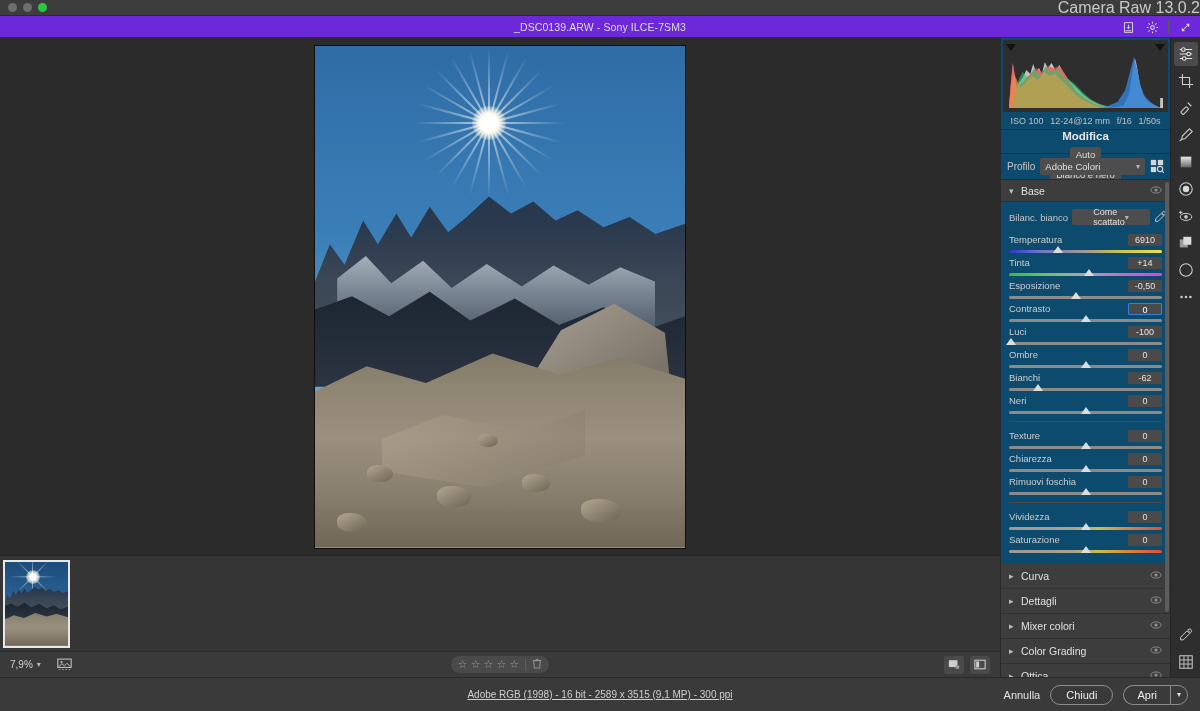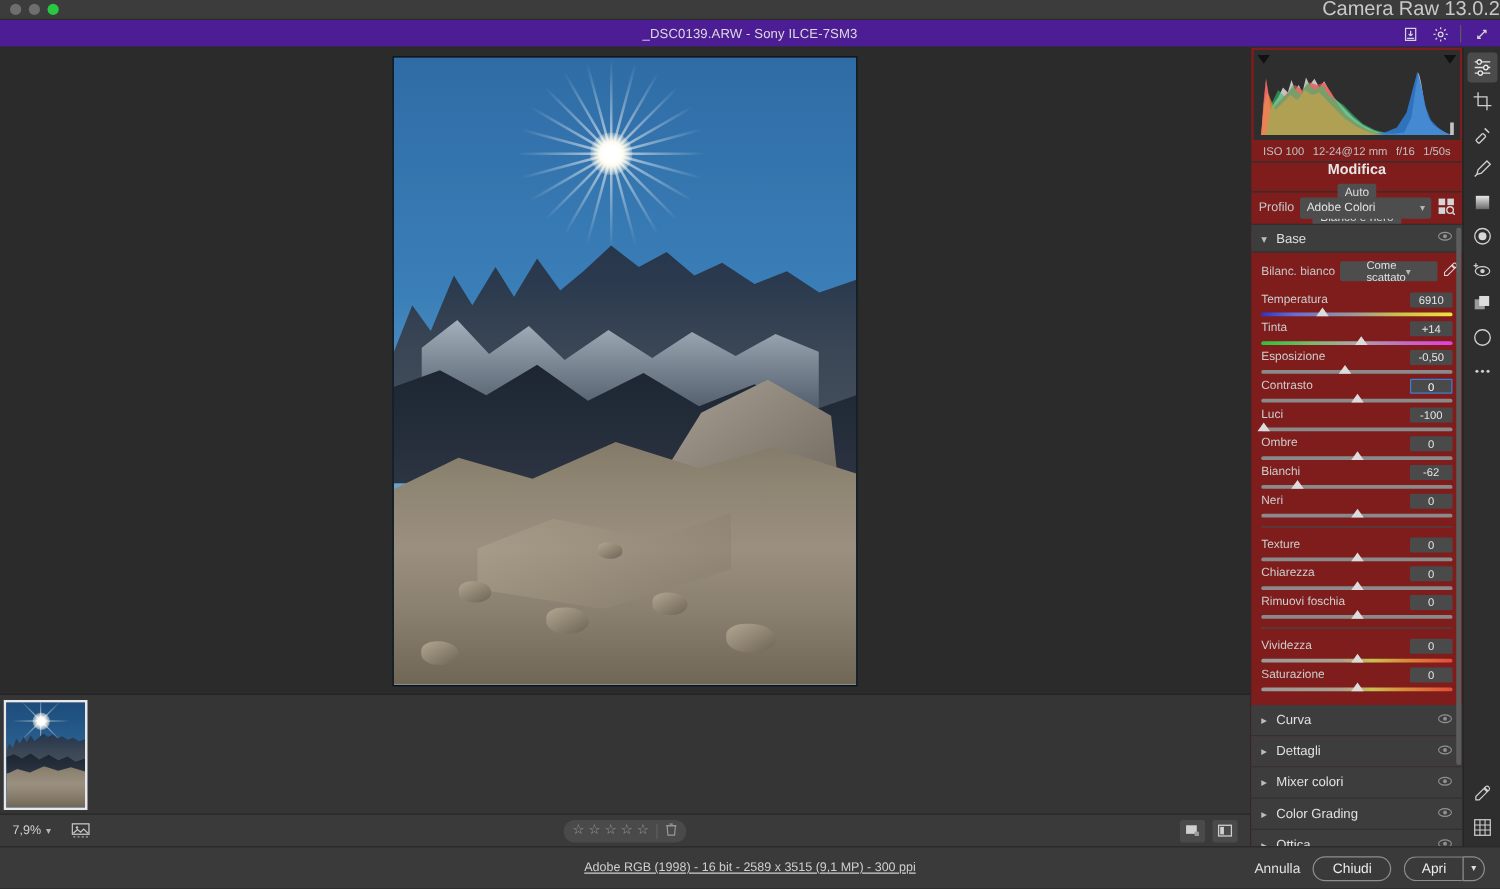--- a/index.html
+++ b/index.html
@@ -26,21 +26,21 @@
   .tl.close { background: #6e6e6e; }
   .tl.min { background: #6e6e6e; }
   .tl.max { background: #28c840; }
   .win-title {
     position: absolute; left: 0; right: 0; text-align: right;
     font-size: 16px; color: #c9c9c9; font-weight: 500;
   }
 
   
   .docbar {
-    height: 22px; background: #4c1d95; position: relative;
+    height: 22px; background: #6d28d9; position: relative;
     display: flex; align-items: center; justify-content: center;
     border-bottom: 1px solid #2e2e2e;
     flex: 0 0 22px;
   }
   .doc-title { font-size: 10.5px; color: #dcdcdc; letter-spacing: .1px; }
   .docbar-tools {
     position: absolute; right: 4px; top: 0; height: 22px;
     display: flex; align-items: center; gap: 2px;
   }
   .ic-btn {
@@ -157,21 +157,21 @@
   .sb-right {
     position: absolute; right: 10px; display: flex; align-items: center; gap: 6px;
   }
   .vbtn {
     width: 20px; height: 18px; background: #4a4a4a; border-radius: 2px;
     display: flex; align-items: center; justify-content: center;
   }
 
   
   .rightpanel {
-    width: 170px; background: #7f1d1d; display: flex; flex-direction: column;
+    width: 170px; background: #0c4a6e; display: flex; flex-direction: column;
     border-left: 1px solid #2b2b2b; flex: 0 0 170px; justify-content: flex-end;
   }
   .histogram {
     height: 72px; background: #2e2e2e; position: relative; margin: 2px 2px 0 2px;
   }
   .hist-corner {
     position: absolute; top: 2px; width: 10px; height: 10px;
     display: flex; align-items: center; justify-content: center;
   }
   .hist-corner.l { left: 3px; } .hist-corner.r { right: 3px; }

